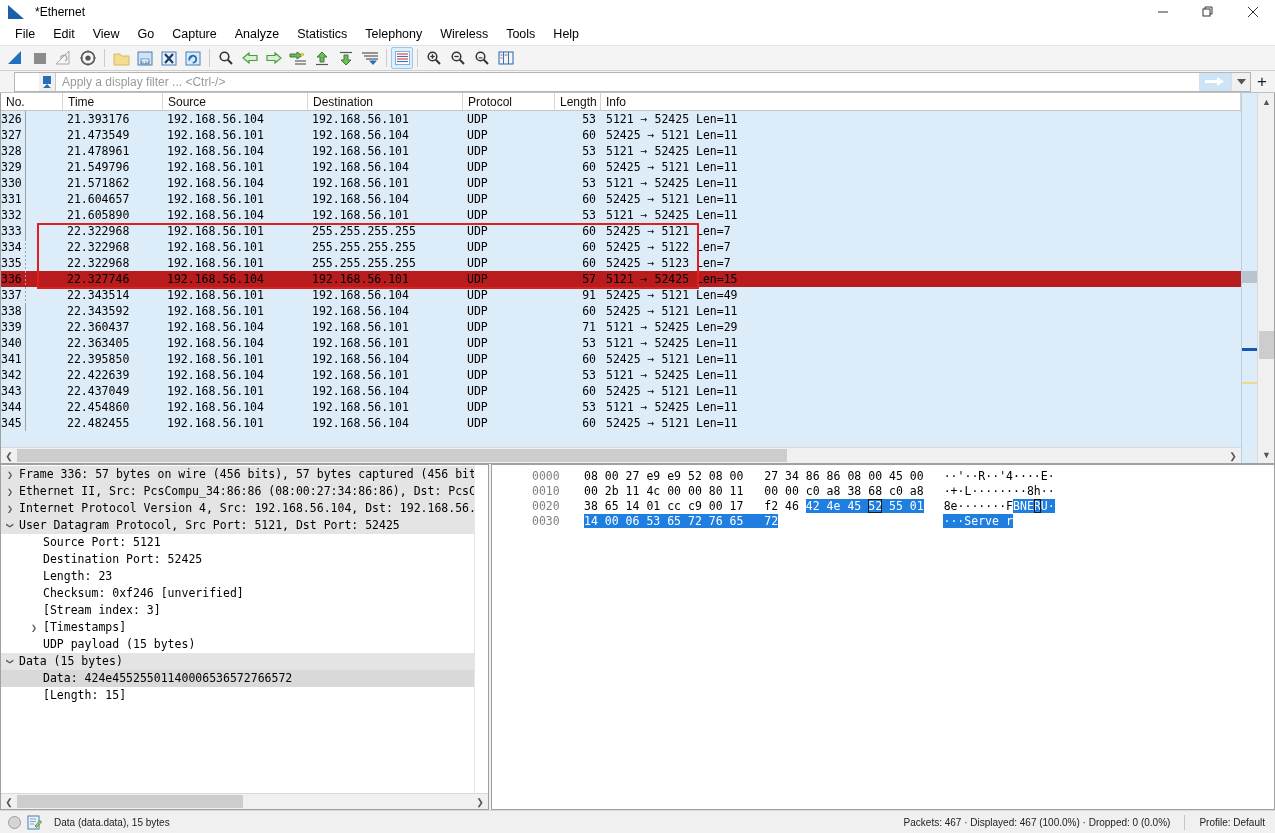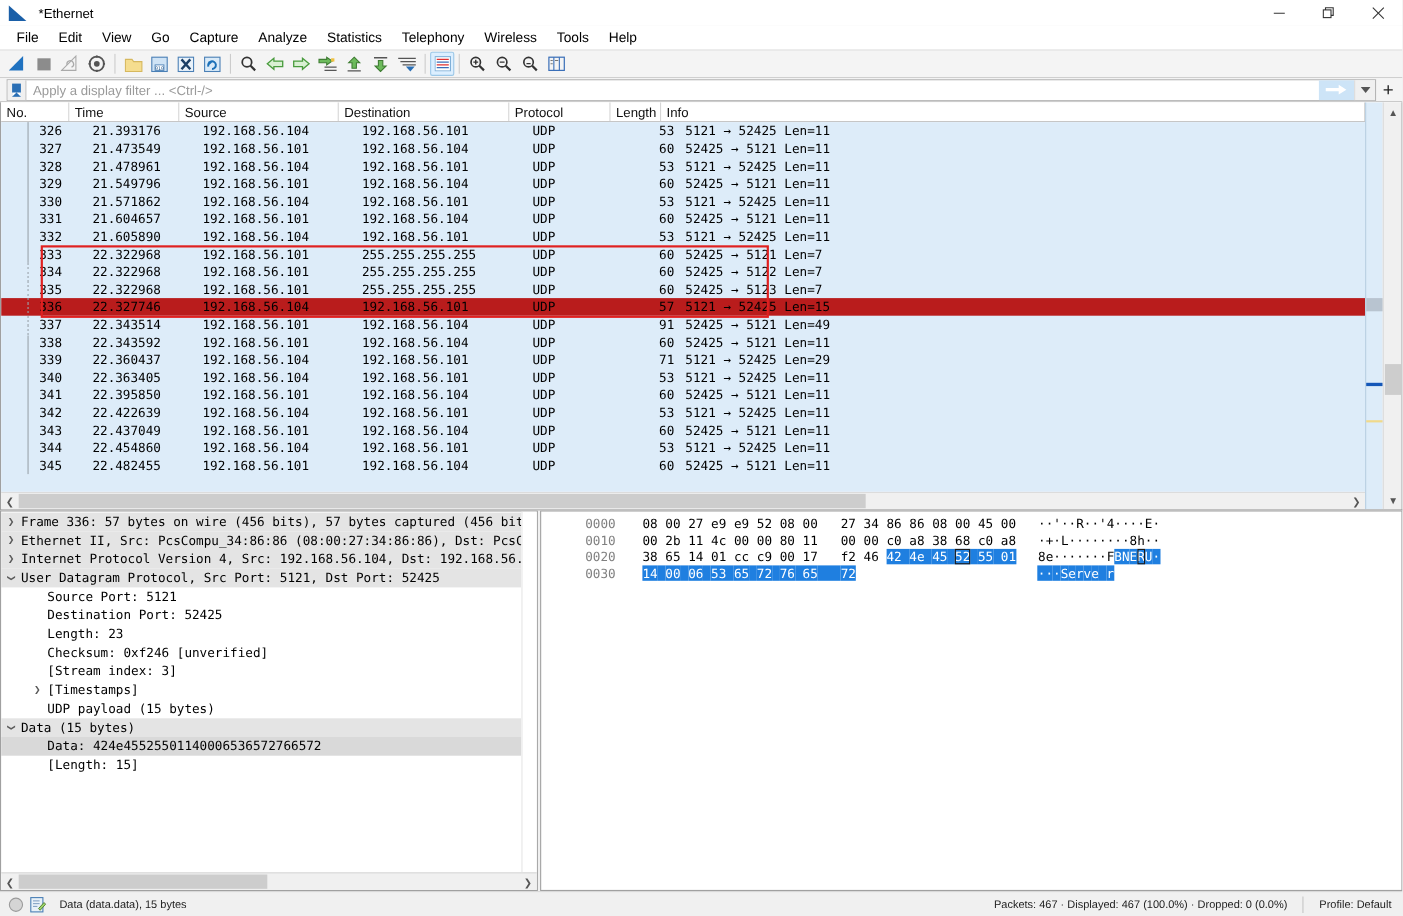--- a/index.html
+++ b/index.html
@@ -56,21 +56,21 @@
   .tb-sep { width: 1px; height: 18px; background: #cccccc; margin: 0 4px; }
 
   
   .filterbar {
     height: 22px; flex: 0 0 22px; background: #f4f4f4;
     display: flex; align-items: center; padding: 0 2px;
     border-bottom: 1px solid #c0c0c0;
   }
   .filter-input-wrap {
     flex: 1; height: 20px; background: #fff; border: 1px solid #b5b5b5;
-    display: flex; align-items: center; margin-left:4px;
+    display: flex; align-items: center; margin-left:12px;padding-left:24px;
   }
   .bookmark-btn {
     width: 17px; height: 18px; background: #f0f0f0; border-right: 1px solid #c9c9c9;
     display:flex; align-items:center; justify-content:center; flex:0 0 17px;
   }
   .bookmark-glyph { width: 8px; height: 12px; background: #2a6fb5; position: relative; }
   .bookmark-glyph::after {
     content:""; position:absolute; left:0; bottom:0; width:0; height:0;
     border-left: 4px solid #fff; border-right: 4px solid #fff; border-bottom: 4px solid transparent;
   }
@@ -106,21 +106,21 @@
     padding-left: 5px; line-height: 18px; border-right: 1px solid #d6d6d6;
     white-space: nowrap; overflow: hidden; color:#111;
   }
   .rows { flex: 1; background: #ddecf9; position: relative; overflow: hidden; }
   .prow {
     height: 16px; display: flex; font-family: "DejaVu Sans Mono", monospace;
     font-size: 11.5px; line-height: 16px; color: #000; white-space: nowrap;
   }
   .prow.sel { background: #b91c1c; }
   .cell { overflow: hidden; white-space: nowrap; }
-  .c-no   { width: 62px; text-align: center; padding-right: 6px; margin-left: 17px; }
+  .c-no   { width: 62px; text-align: left; padding-right: 6px; }
   .c-time { width: 100px; padding-left: 4px; }
   .c-src  { width: 145px; padding-left: 4px; }
   .c-dst  { width: 155px; padding-left: 4px; }
   .c-proto{ width: 92px; padding-left: 4px; }
   .c-len  { width: 46px; text-align: right; padding-right: 5px; }
   .c-info { padding-left: 5px; }
   .red-box {
     position: absolute; border: 2px solid #e02020; pointer-events: none;
     left: 36px; top: 112px; width: 662px; height: 66px;
   }

